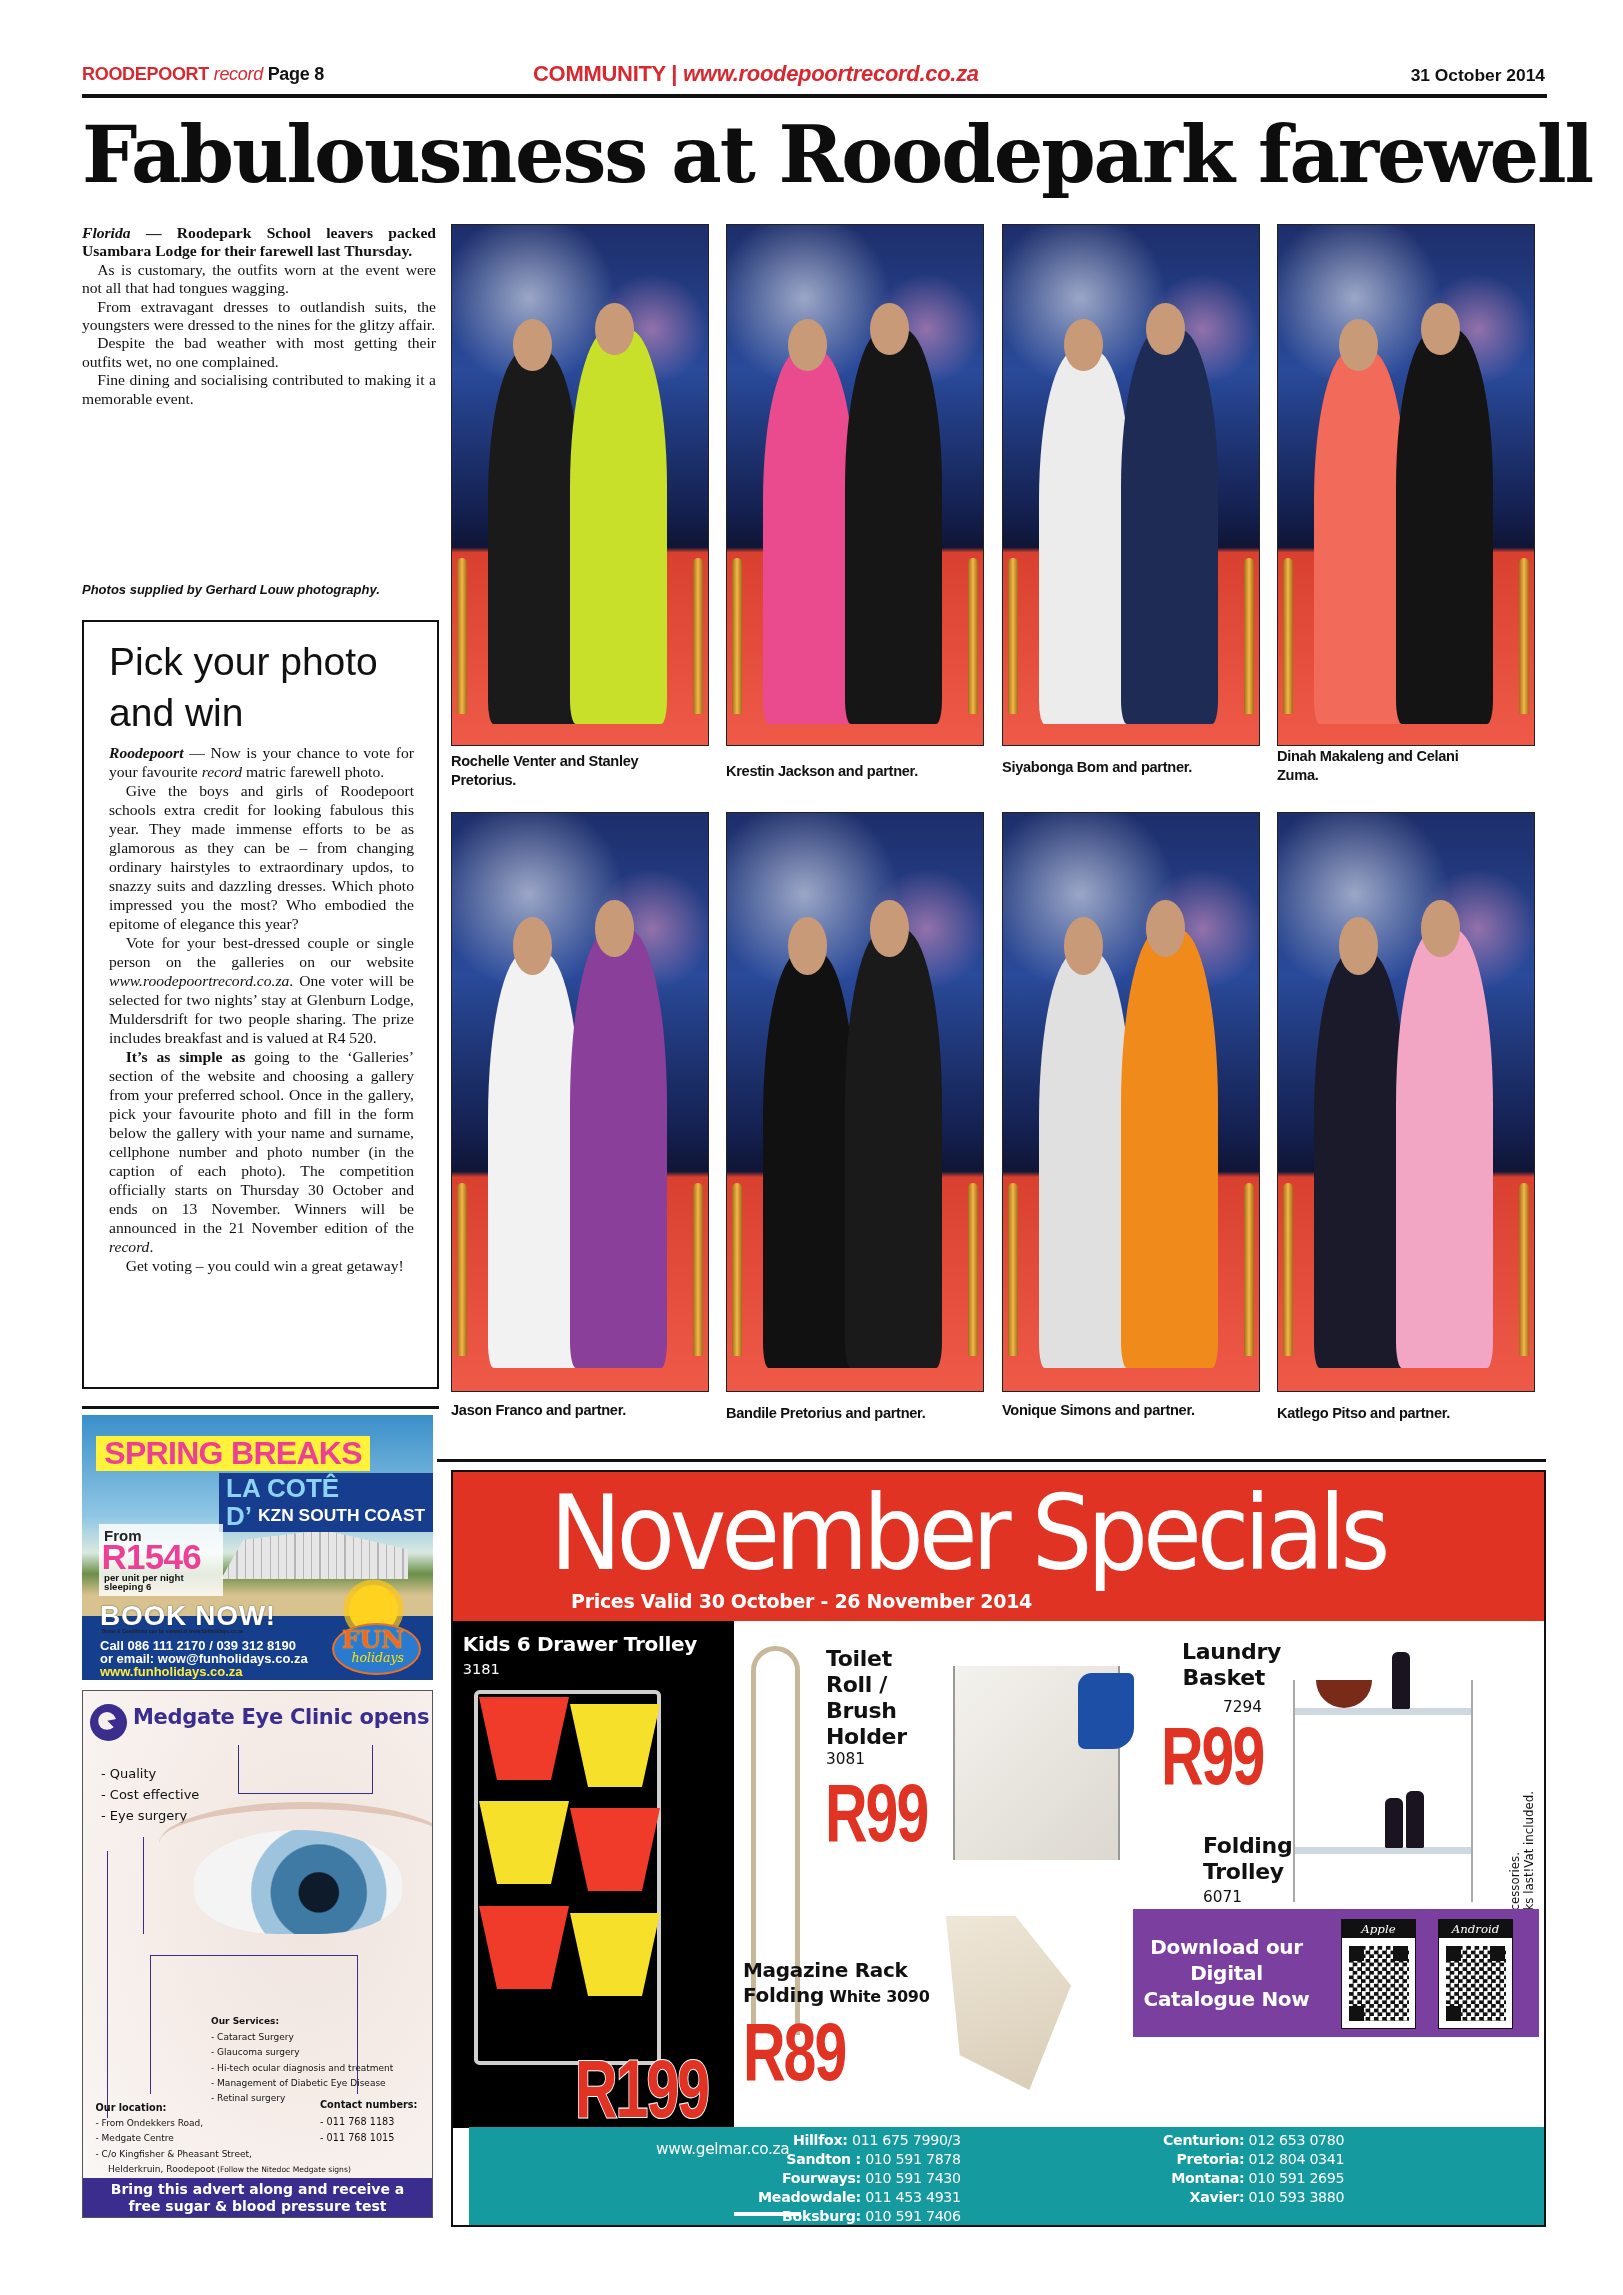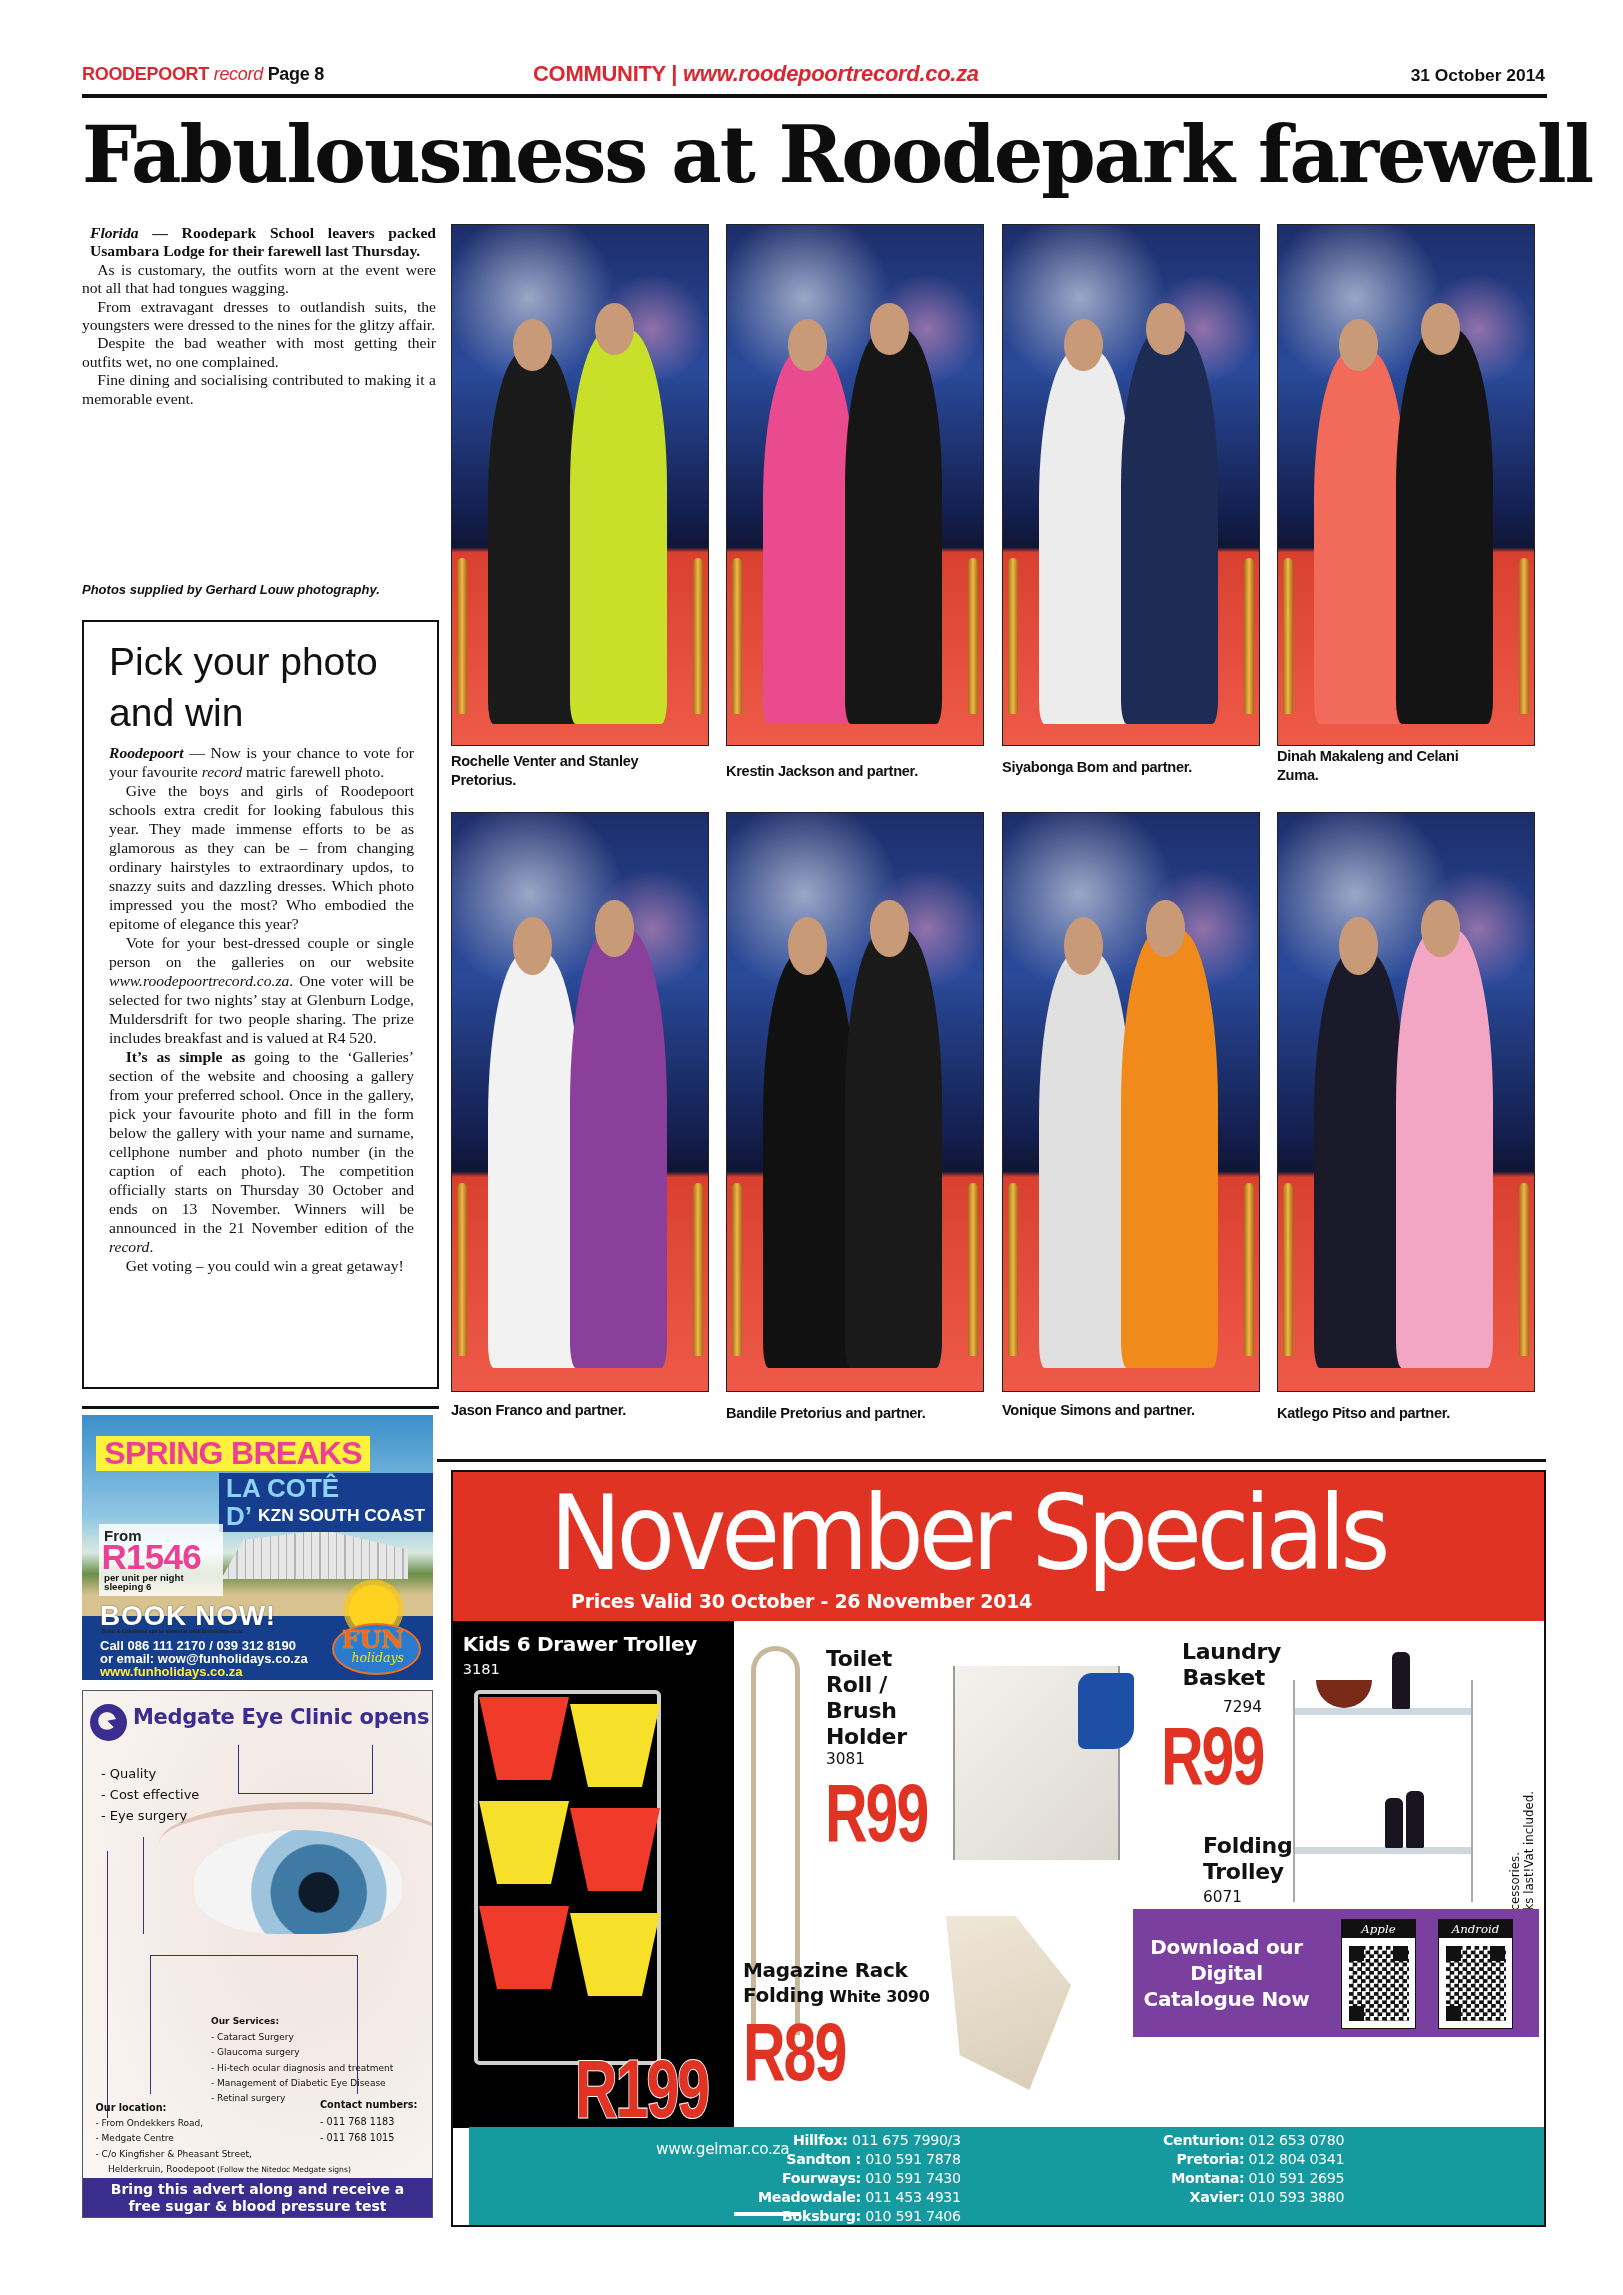--- a/index.html
+++ b/index.html
@@ -15,21 +15,21 @@
   .mh-center { position: absolute; left: 451px; top: -2.8px; font-family: "Liberation Sans", sans-serif; font-weight: bold; font-size: 22px; color: #d9282f; letter-spacing: -0.3px; }
   .mh-center .url { font-style: italic; }
   .mh-right { position: absolute; right: 0; top: 1.4px; font-family: "Liberation Sans", sans-serif; font-weight: bold; font-size: 17.4px; color: #111; }
   .rule-top { position: absolute; left: 82px; top: 94px; width: 1465px; height: 3.5px; background: #111; }
 
   .headline { position: absolute; left: 82px; top: 110px; width: 1465px; font-family: "DejaVu Serif", serif; font-weight: bold; font-size: 78px; letter-spacing: -2.1px; line-height: 90px; color: #0d0d0d; white-space: nowrap; }
 
   
   .intro { position: absolute; left: 82px; top: 224px; width: 354px; font-size: 15.6px; line-height: 18.4px; text-align: justify; }
   .intro p { text-indent: 15.3px; }
-  .intro p.lead { text-indent: 0; font-weight: bold; margin-left: 8px; }
+  .intro p.lead { text-indent: 0; font-weight: bold; }
   .intro .dateline { font-style: italic; }
   .credit { position: absolute; left: 82px; top: 582px; font-family: "Liberation Sans", sans-serif; font-weight: bold; font-style: italic; font-size: 13px; }
 
   
   .comp-box { position: absolute; left: 82px; top: 620px; width: 357px; height: 769px; border: 2.8px solid #111; }
   .comp-title { position: absolute; left: 25px; top: 14px; font-family: "Liberation Sans", sans-serif; font-size: 39px; line-height: 51px; color: #111; }
   .comp-body { position: absolute; left: 25px; top: 121px; width: 305px; font-size: 15.6px; line-height: 19px; text-align: justify; }
   .comp-body p { text-indent: 16.7px; }
   .comp-body p.first { text-indent: 0; }
 

